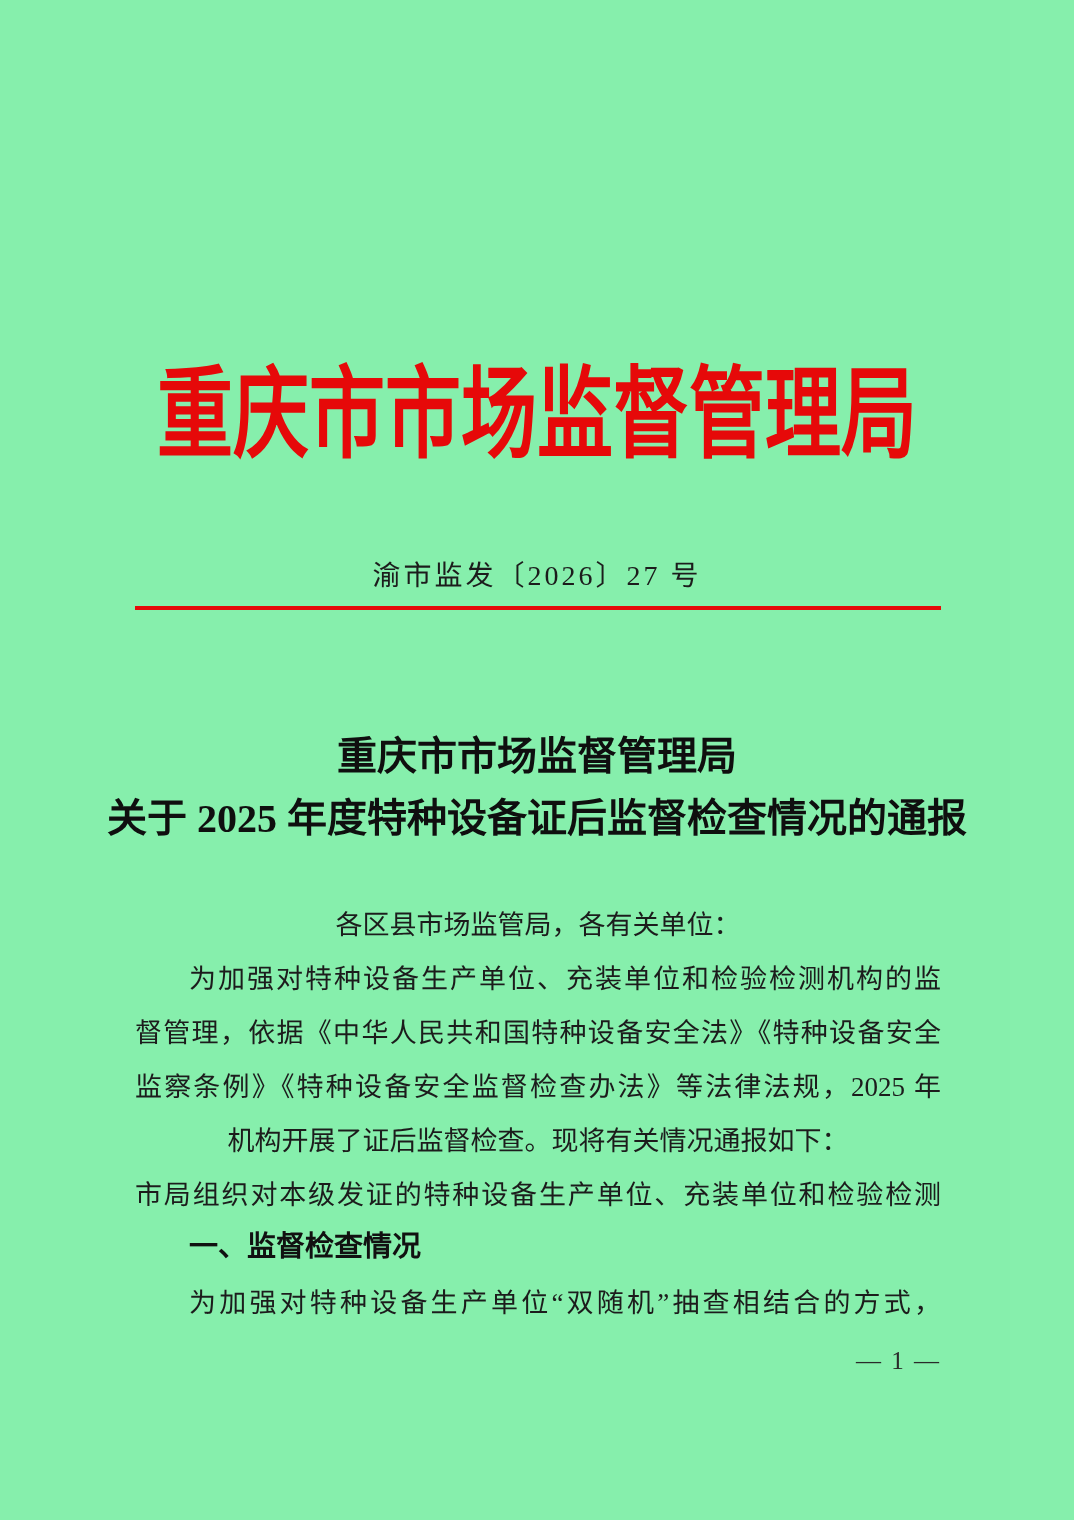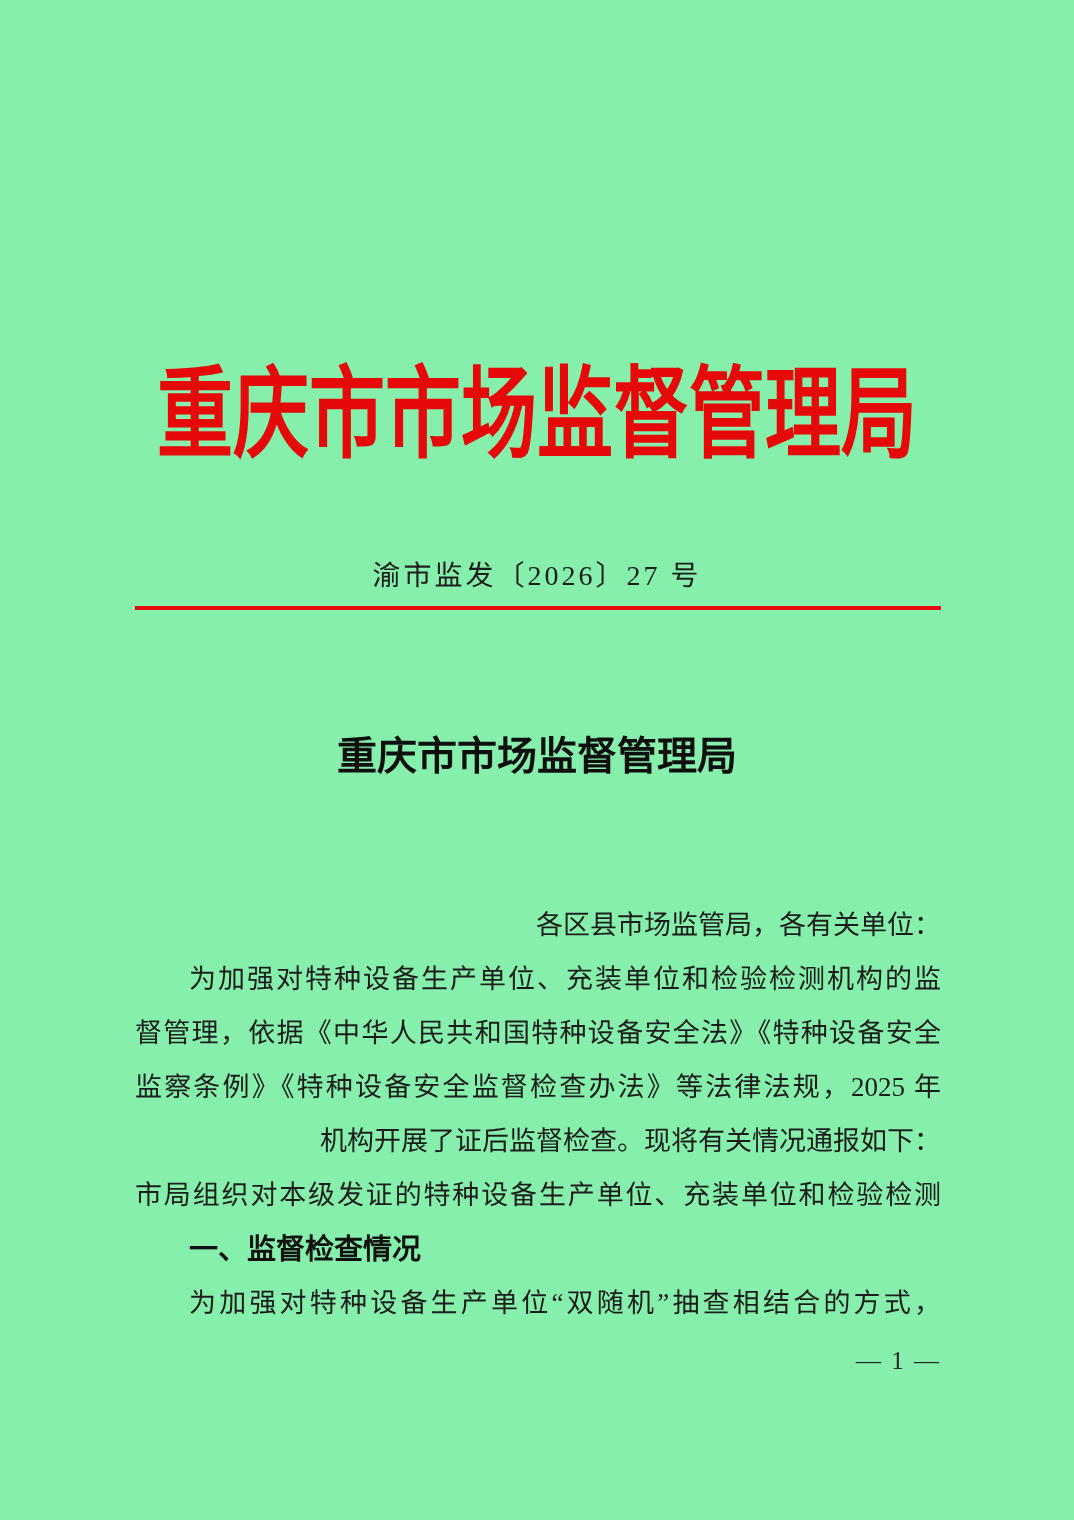--- a/index.html
+++ b/index.html
@@ -77,32 +77,32 @@
   .body-block {
     position: absolute;
     top: 898px;
     left: 135px;
     width: 806px;
     font-size: 27px;
     line-height: 54px;
     color: var(--text);
   }
   .body-line {
-    text-align: right;
+    text-align: center;
     white-space: nowrap;
   }
   .body-line.wrapfit { white-space: normal; }
   .fill {
     white-space: normal;
     text-align: justify;
     text-align-last: justify;
   }
   .indent { text-indent: 54px; }
   .section-heading {
-    font-family: Liberation Sans, sans-serif;
+    font-family: Liberation Mono, monospace;
     font-weight: 700;
     font-size: 29px;
     line-height: 54px;
     padding-left: 54px;
     color: #111111;
   }
 
   
   .page-number {
     position: absolute;
@@ -121,20 +121,21 @@
 <div class="page">
 
   <div class="letterhead">重庆市市场监督管理局</div>
 
   <div class="doc-number">渝市监发〔2026〕27 号</div>
 
   <div class="red-rule"></div>
 
   <div class="doc-title">
     <div>重庆市市场监督管理局</div>
+    <div>关于 2025 年度特种设备证后监督检查情况的通报</div>
   </div>
 
   <div class="body-block">
     <div class="body-line">各区县市场监管局，各有关单位：</div>
 
     <div class="body-line fill indent">为加强对特种设备生产单位、充装单位和检验检测机构的监</div>
     <div class="body-line fill">督管理，依据《中华人民共和国特种设备安全法》《特种设备安全</div>
     <div class="body-line fill">监察条例》《特种设备安全监督检查办法》等法律法规，2025 年</div>
     <div class="body-line wrapfit">机构开展了证后监督检查。现将有关情况通报如下：</div>
     <div class="body-line fill">市局组织对本级发证的特种设备生产单位、充装单位和检验检测</div>

